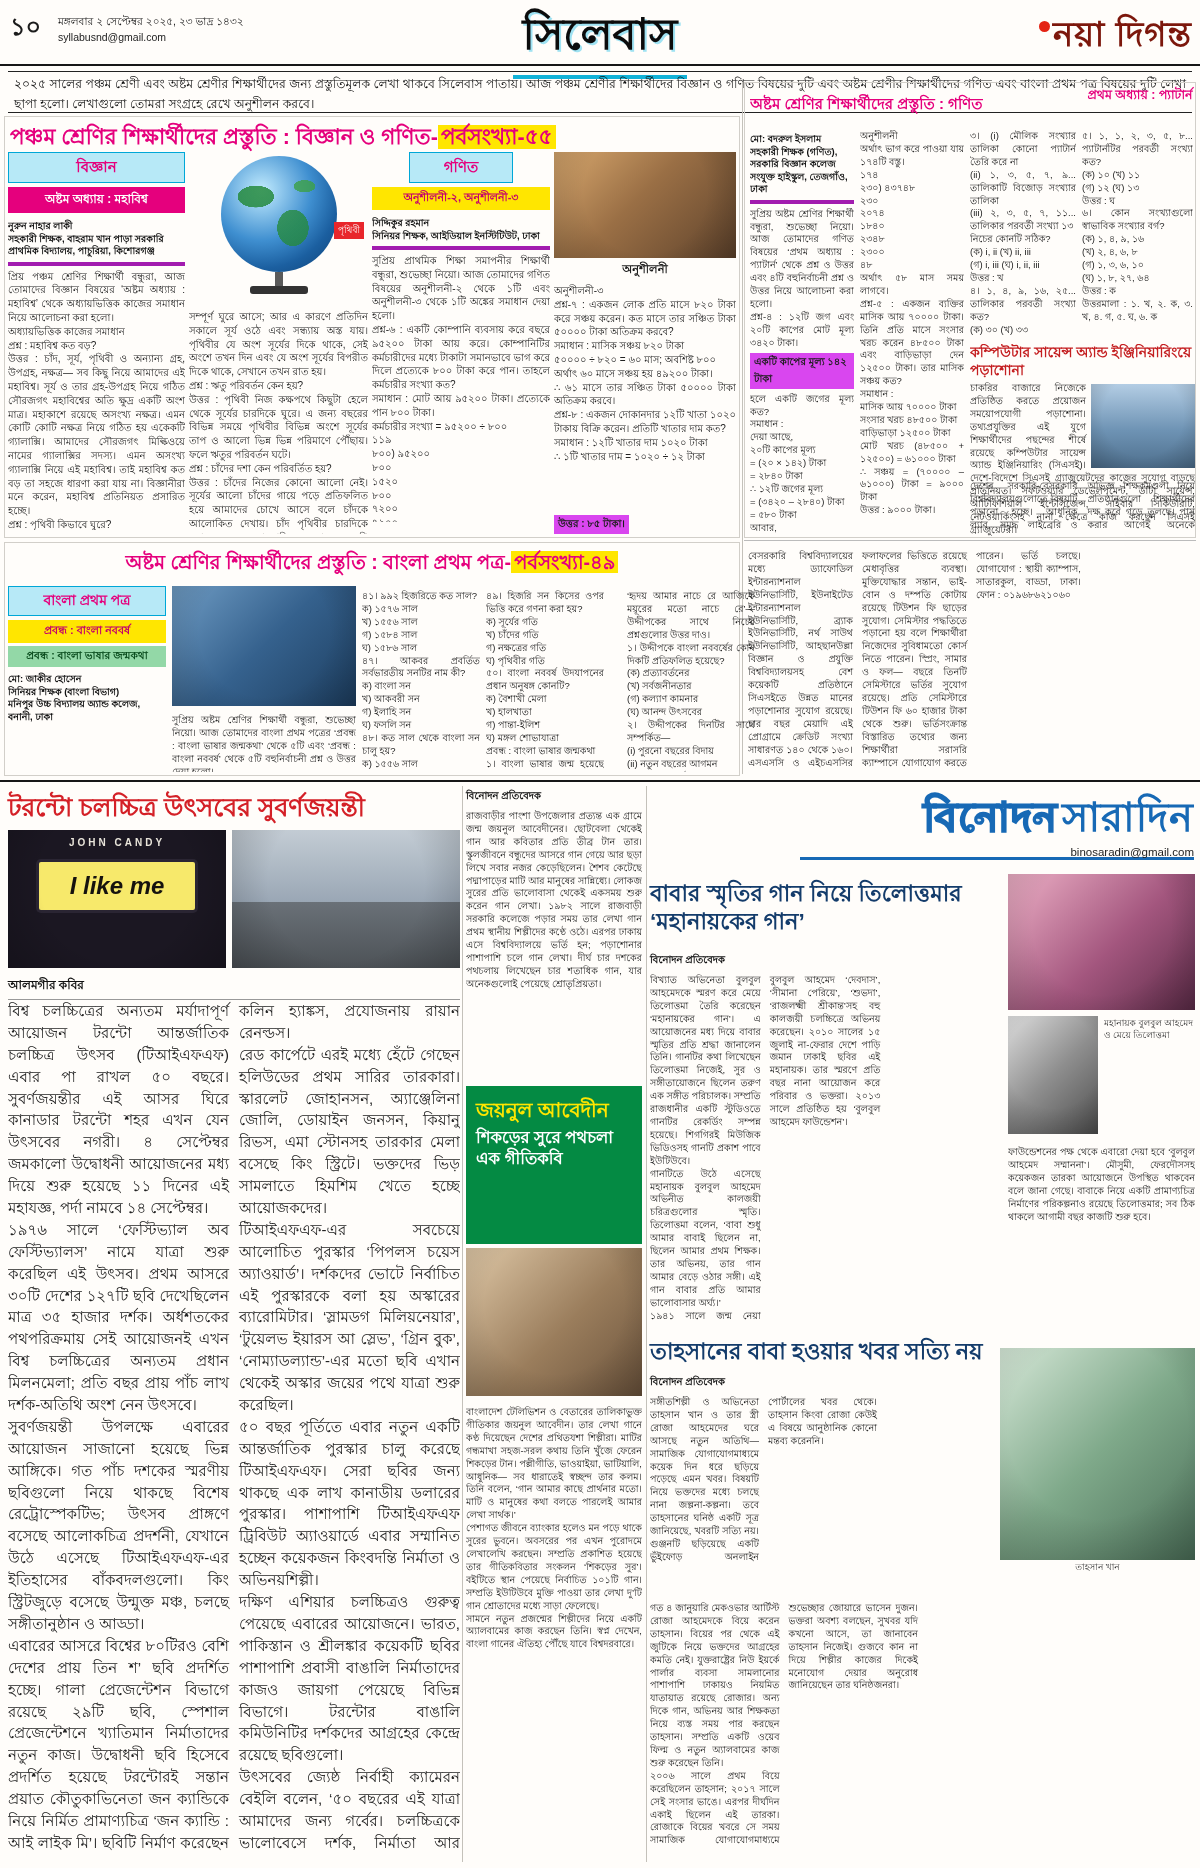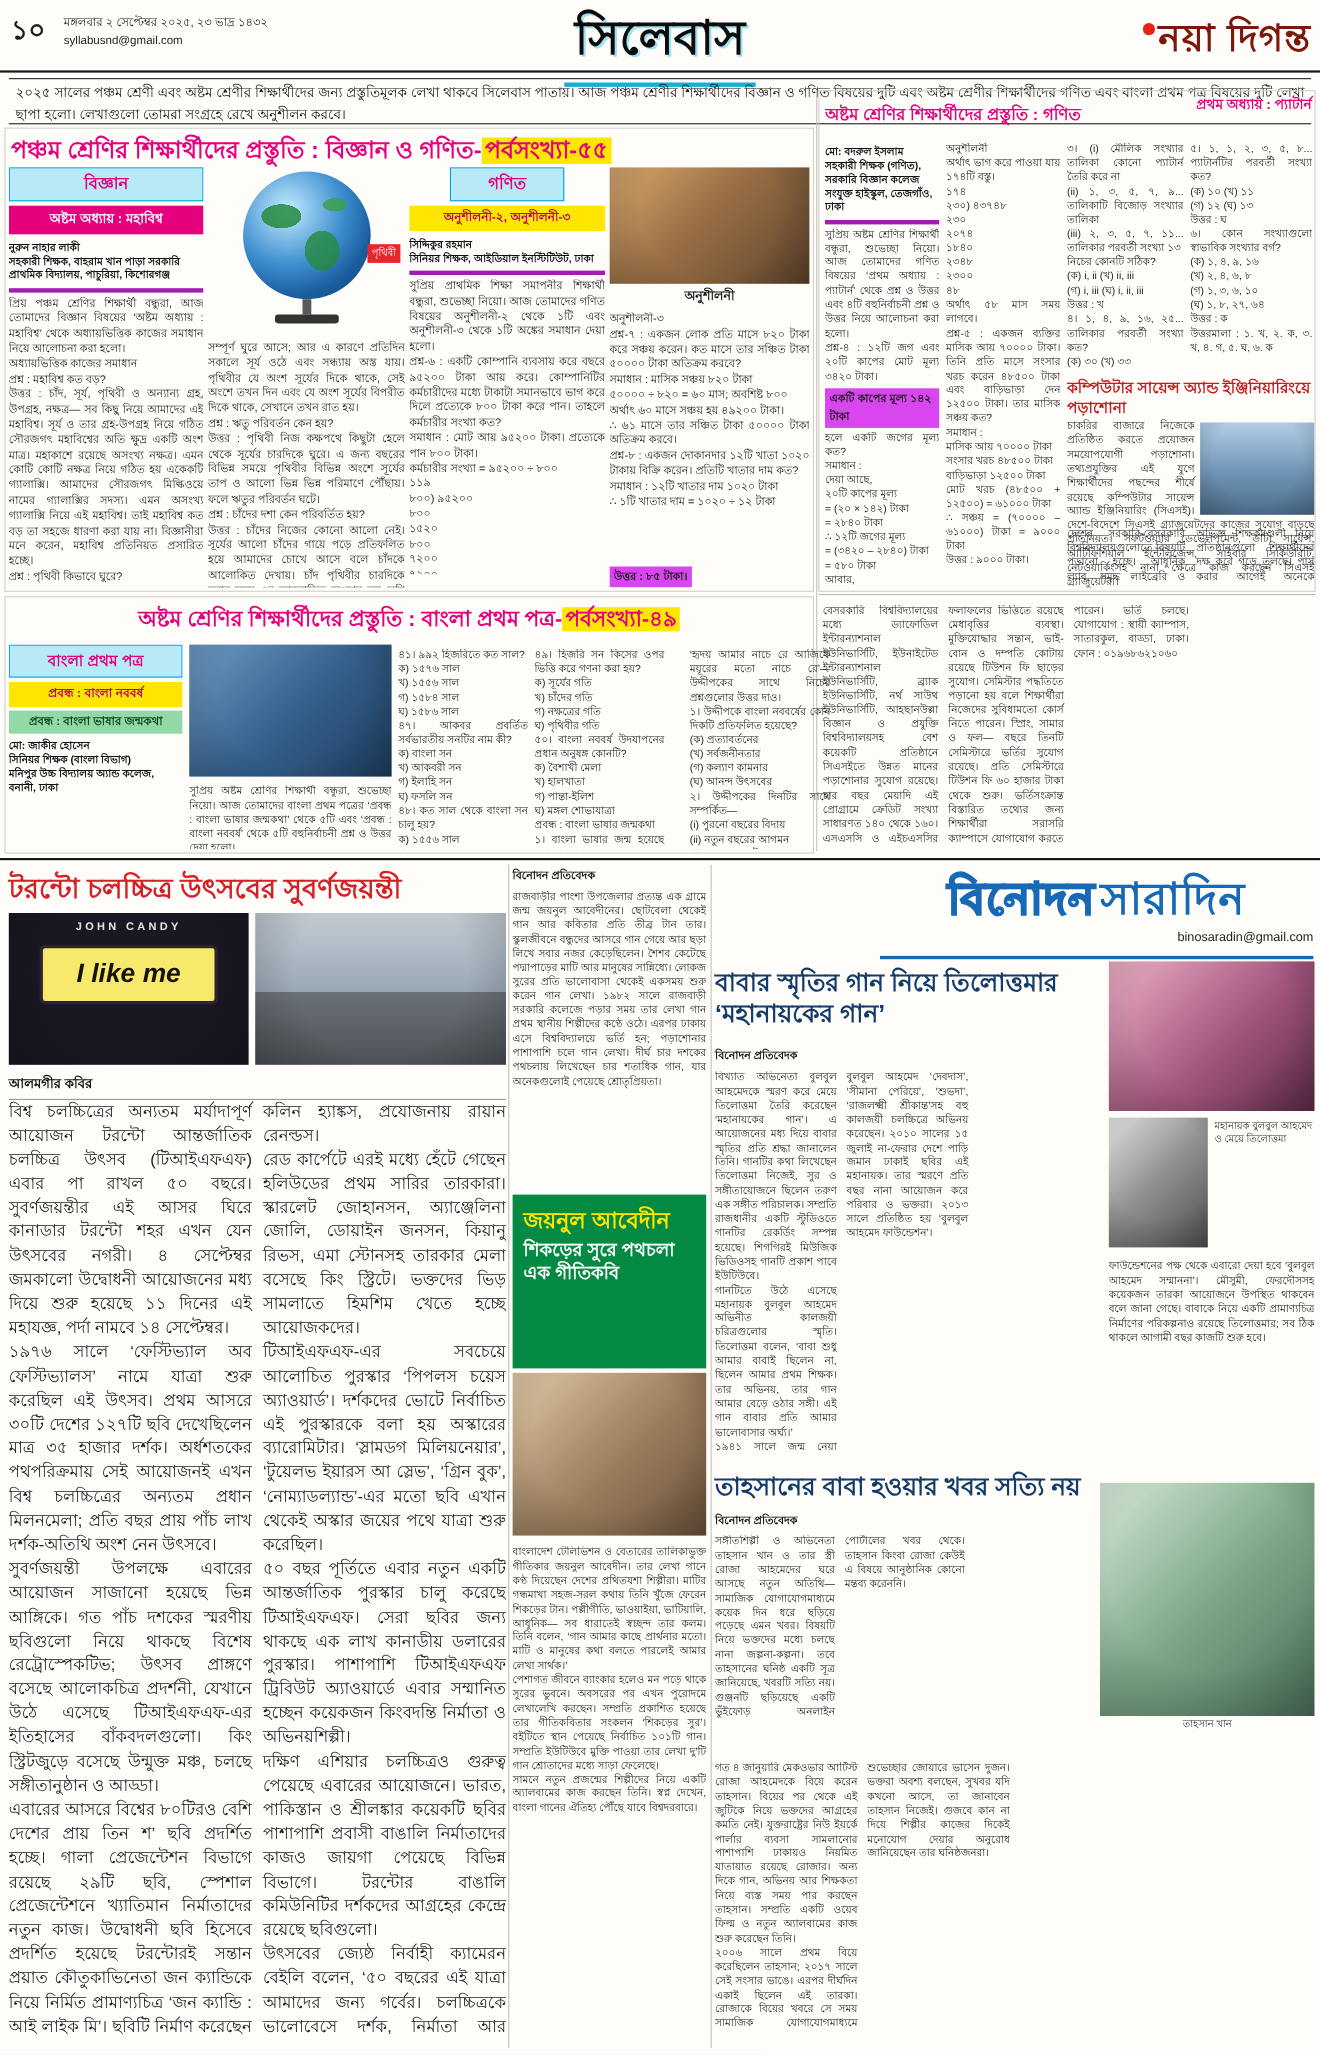--- a/index.html
+++ b/index.html
@@ -90,21 +90,21 @@
   
   .tor-headline { left:8px; top:788px; width:452px; font-size:25px; font-weight:bold; color:#d42027; }
   .byline { font-size:12px; font-weight:bold; color:#111; border-bottom:1px solid #999; padding-bottom:3px; }
 
   
   .gk-box { left:466px; top:1086px; width:176px; height:158px; background:#00augmented; background:#048a43; padding:12px 10px; }
   .gk-name { color:#ffe600; font-weight:bold; font-size:20px; line-height:1.2; display:block; }
   .gk-rest { color:#fff; font-weight:bold; font-size:16.5px; line-height:1.3; display:block; margin-top:5px; }
 
   
-  .bino-logo { left:800px; top:786px; width:394px; text-align:center; border-bottom:3px solid #1769b5; padding-bottom:16px; }
+  .bino-logo { left:800px; top:786px; width:394px; text-align:right; border-bottom:3px solid #1769b5; padding-bottom:4px; }
   .bino-w1 { font-size:40px; font-weight:bold; color:#d8eaf9; -webkit-text-stroke:2px #1769b5; letter-spacing:1px; }
   .bino-w2 { font-size:40px; font-weight:bold; color:#1769b5; letter-spacing:1px; }
   .bino-mail { left:800px; top:846px; width:394px; text-align:right; font-size:11.5px; color:#222; }
   .story-headline { font-weight:bold; color:#143c6b; font-size:22.5px; line-height:1.25; }
 
   .vline { position:absolute; width:1px; background:#c4c1ba; }
 </style>
 </head>
 <body>
 

